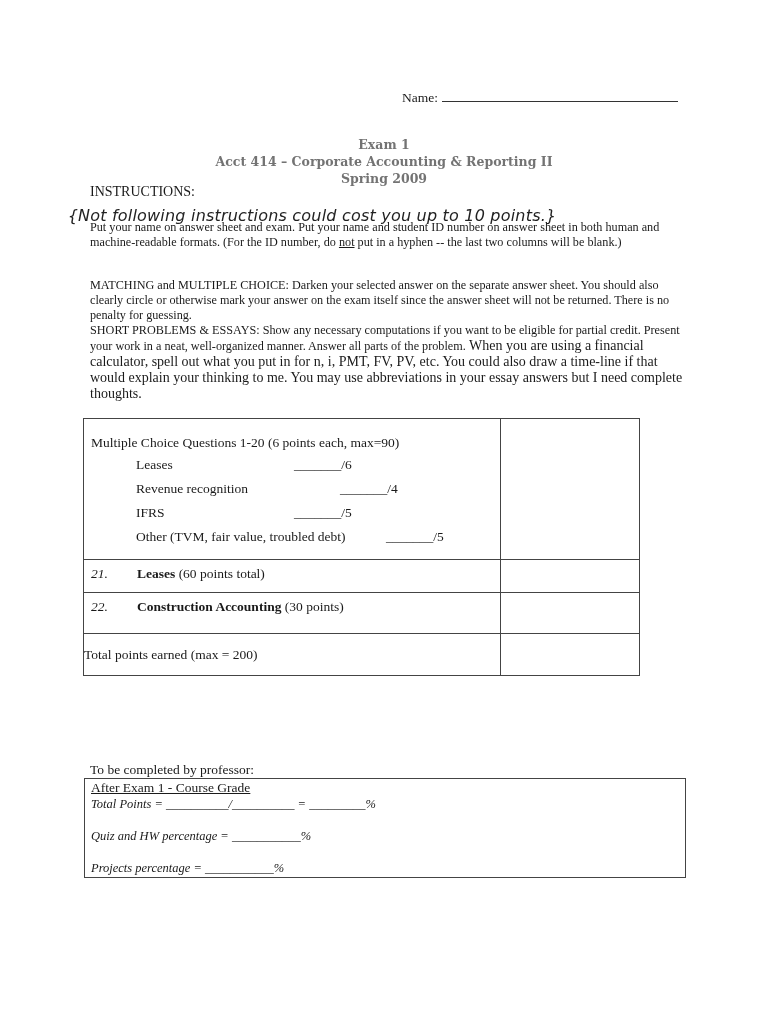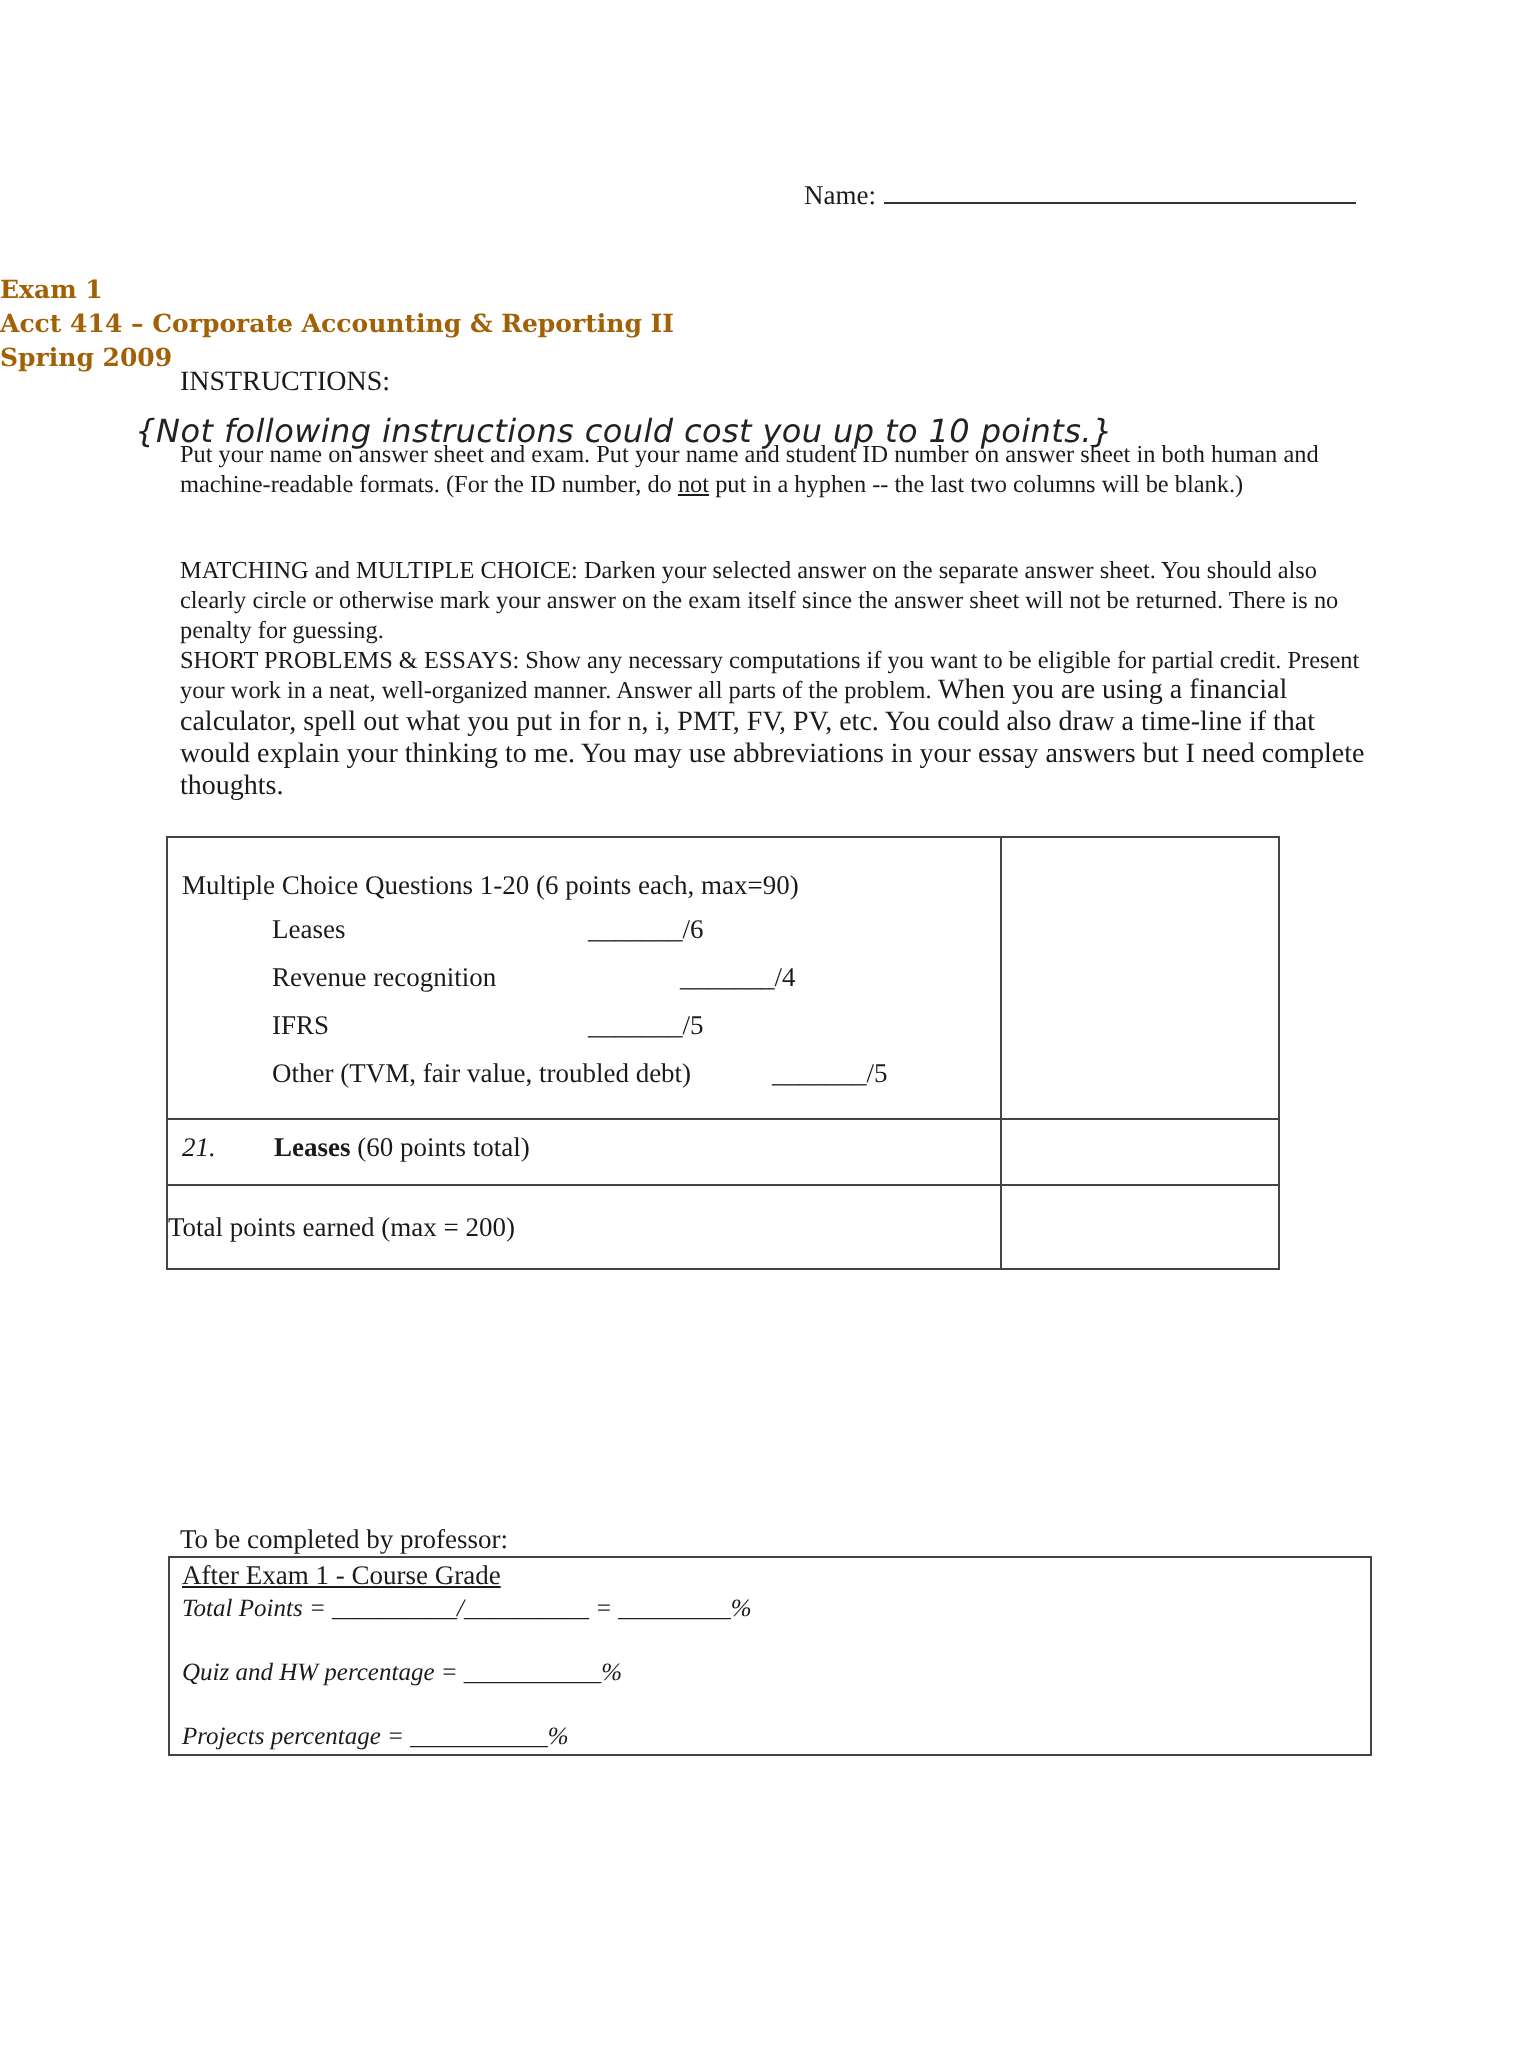--- a/index.html
+++ b/index.html
@@ -1,21 +1,21 @@
 <!DOCTYPE html>
 <html><head>
 <meta charset="utf-8">
 <style>
   html, body { margin:0; padding:0; background:#ffffff; }
   body { width:768px; height:1024px; position:relative; overflow:hidden;
          font-family:"Liberation Serif", serif; color:#1a1a1a; }
   .abs { position:absolute; }
   .name-line { left:402px; top:89px; font-size:13.5px; }
   .name-line .blank { display:inline-block; width:236px; border-bottom:1px solid #333; height:12px; margin-left:4px; vertical-align:baseline; }
-  .title { left:0; width:768px; text-align:left; color:#a16207; font-family:"DejaVu Serif", serif; font-weight:bold; font-size:12.5px; }
+  .title { left:0; width:768px; text-align:center; color:#737373; font-family:"DejaVu Serif", serif; font-weight:bold; font-size:12.5px; }
   .t1 { top:137px; }
   .t2 { top:154px; }
   .t3 { top:171px; }
   .instr-head { left:90px; top:184px; font-size:14px; }
   .warn { left:0; width:624px; text-align:center; top:206px; font-family:"DejaVu Sans", sans-serif; font-style:italic; font-size:16px; color:#222; letter-spacing:0.2px; }
   .para { left:90px; width:600px; font-size:12.2px; line-height:15px; }
   .p1 { top:220px; }
   .p2 { top:278px; }
   .p3 { top:323px; }
   .p3 .big { font-size:14px; line-height:16px; }
@@ -88,20 +88,26 @@
     <td class="right"></td>
   </tr>
   <tr>
     <td>
           <div class="row-pad"><span class="num">21.</span><b>Leases</b><span> (60 points total)</span></div>
         </td>
     <td class="right"></td>
   </tr>
   <tr>
     <td>
+          <div class="row-pad-lg"><span class="num">22.</span><b>Construction Accounting</b><span> (30 points)</span></div>
+        </td>
+    <td class="right"></td>
+  </tr>
+  <tr>
+    <td>
           <div class="total">Total points earned (max = 200)</div>
         </td>
     <td class="right"></td>
   </tr>
 </tbody>
   </table>
 
 <div class="abs prof-label">To be completed by professor:</div>
 <div class="abs prof-box">
   <span class="hdr">After Exam 1 - Course Grade</span>

